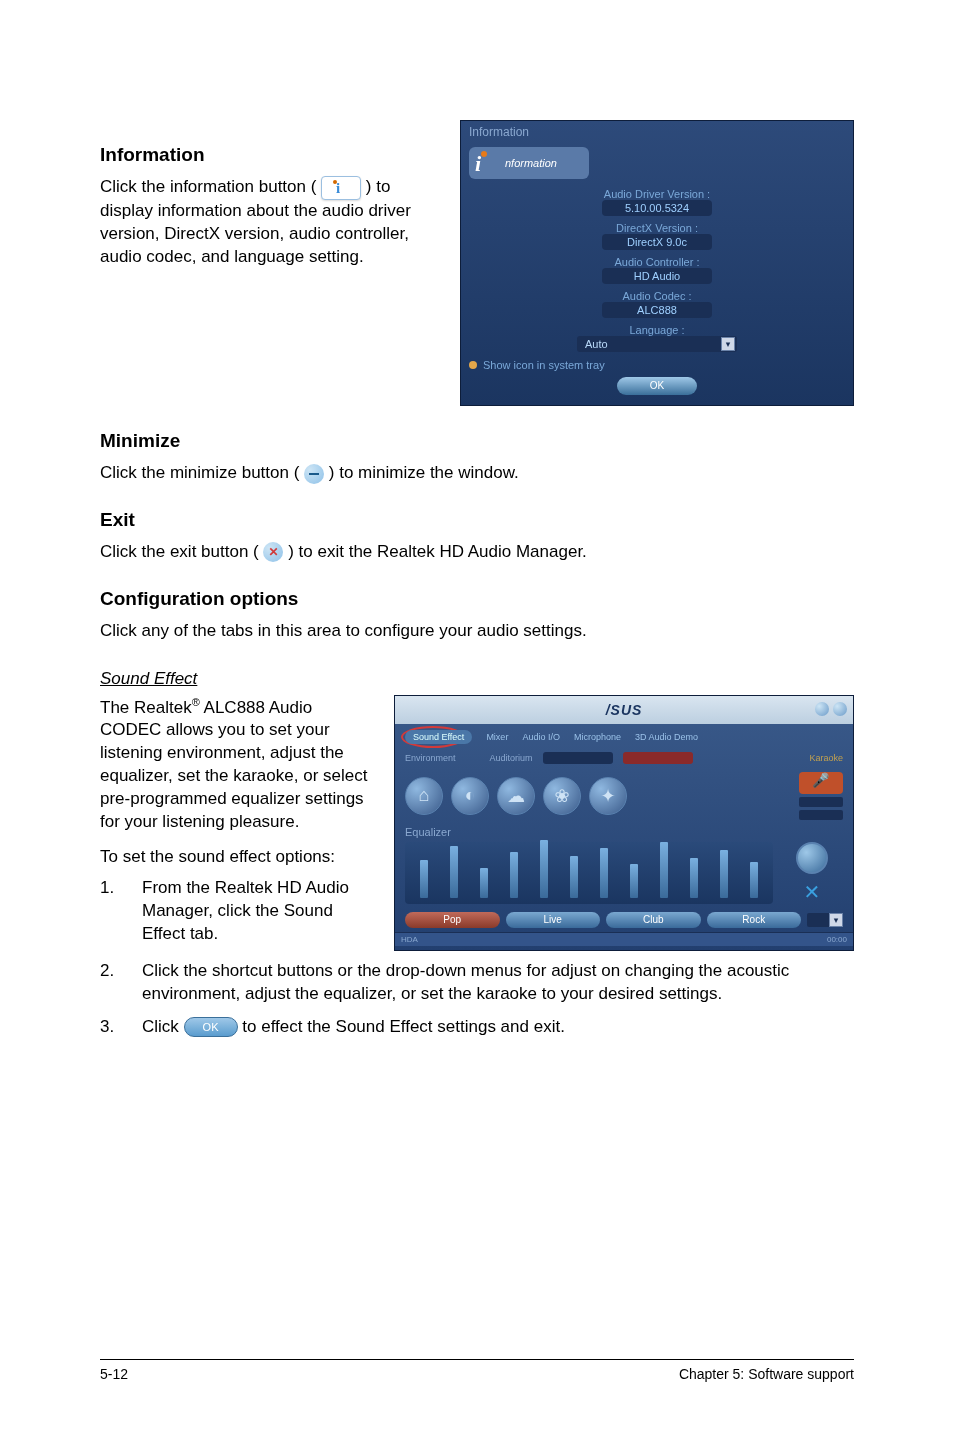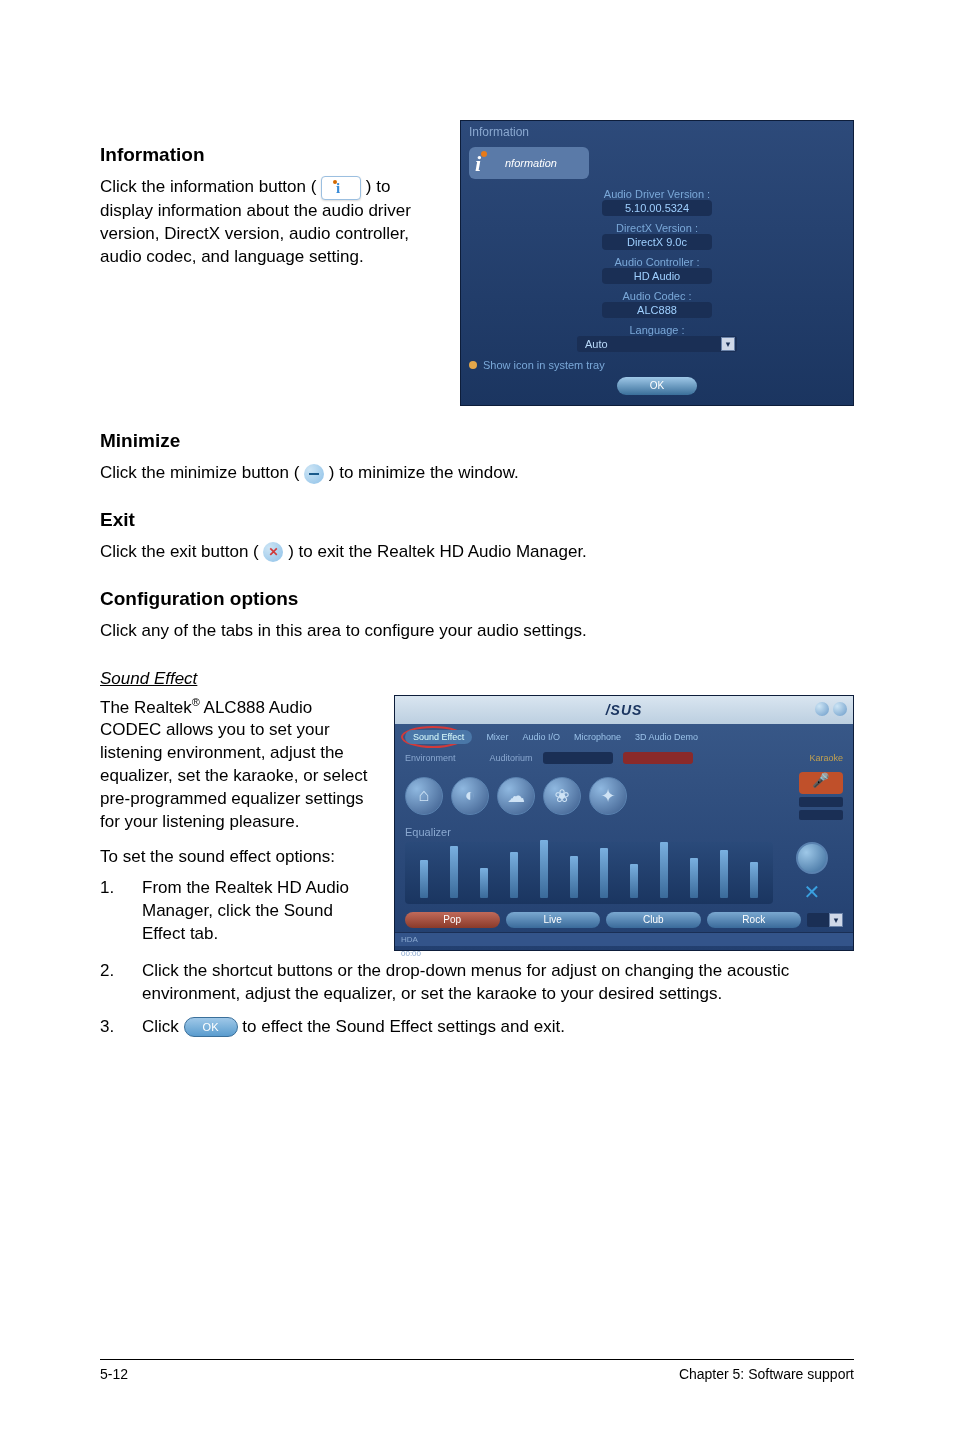--- a/index.html
+++ b/index.html
@@ -424,21 +424,20 @@
   .bottom-bar {
     height: 14px;
     background: #33548a;
     border-top: 1px solid #1a2f55;
     display: flex;
     justify-content: space-between;
     padding: 0 6px;
     font-size: 8px;
     color: #8aa8d0;
     line-height: 14px;
-    flex-direction: column;
   }
 </style>
 </head>
 <body>
 
 <div class="page">
 
   
   <div class="section-top">
     <div class="left">

